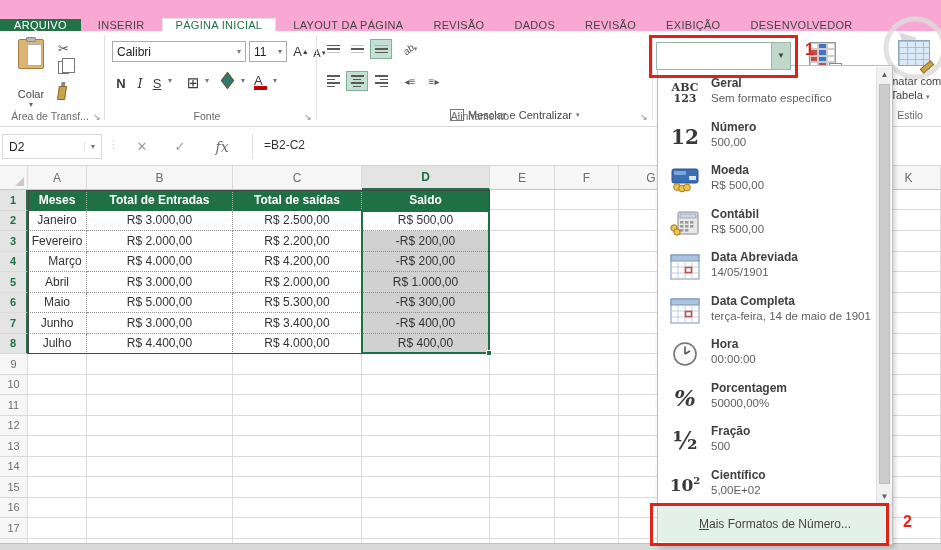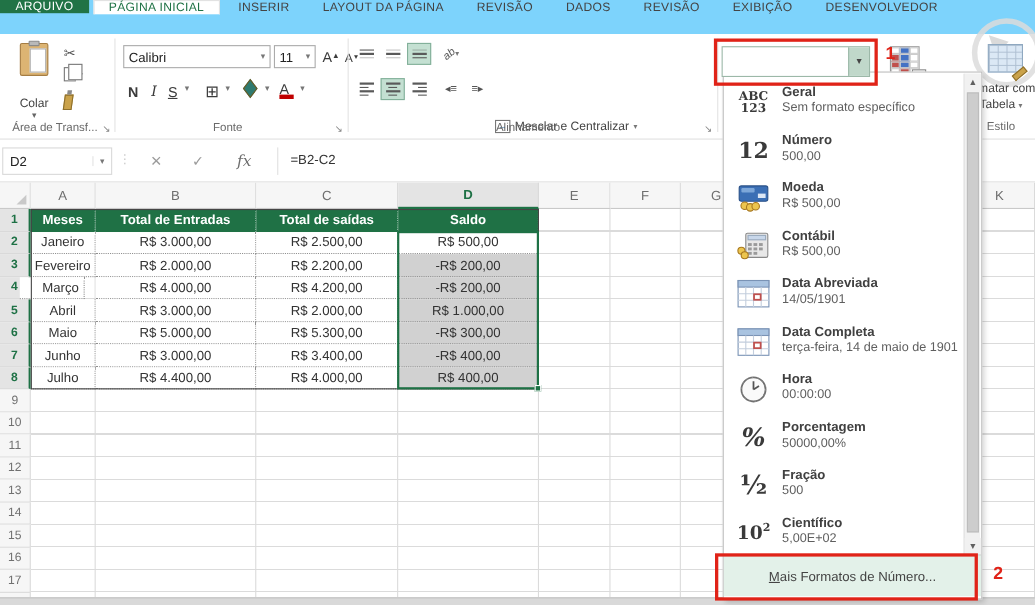--- a/index.html
+++ b/index.html
@@ -1,21 +1,21 @@
 <!DOCTYPE html>
 <html><head>
 <meta charset="utf-8">
 <style>
   * { margin:0; padding:0; box-sizing:border-box; }
   html,body { width:941px; height:550px; }
   body { font-family:"Liberation Sans", sans-serif; background:#fff; position:relative; overflow:hidden; }
   #stage { position:absolute; inset:0; width:941px; height:550px; background:#fff; overflow:hidden; }
 
   
-  #tabbar { position:absolute; left:0; top:0; width:941px; height:31px; background:#7dd3fc; display:flex; align-items:flex-start; }
+  #tabbar { position:absolute; left:0; top:0; width:941px; height:31px; background:#f9a8d4; display:flex; align-items:flex-end; }
   .tab-file { background:#217346; color:#fff; font-size:11px; display:flex; align-items:center; padding:0 14px; letter-spacing:.3px; }
   .tab { color:#444; font-size:11px; display:flex; align-items:center; padding:0 13px; margin-left:4px; letter-spacing:.3px; }
   .tab.active { color:#217346; background:#fff; border:1px solid #e2e2e2; border-bottom:none; }
 
   
   #ribbon { position:absolute; left:0; top:31px; width:941px; height:96px; background:#fff; border-bottom:1px solid #d9d9d9; }
   .gsep { position:absolute; top:4px; bottom:6px; width:1px; background:#e3e3e3; }
   .group-label { position:absolute; bottom:4px; font-size:10.5px; color:#6a6a6a; text-align:center; }
   .launcher { position:absolute; bottom:4px; font-size:9px; color:#8a8a8a; }
 
@@ -124,22 +124,22 @@
   .style-group { position:absolute; z-index:10; }
 </style>
 </head>
 <body>
 
 <div id="stage">
 
   <div id="tabbar">
     <div class="tab-file">ARQUIVO</div>
     <div id="tabs" style="display:flex;">
+        <div class="tab">INSERIR</div>
         <div class="tab active">PÁGINA INICIAL</div>
-        <div class="tab">INSERIR</div>
         <div class="tab">LAYOUT DA PÁGINA</div>
         <div class="tab">REVISÃO</div>
         <div class="tab">DADOS</div>
         <div class="tab">REVISÃO</div>
         <div class="tab">EXIBIÇÃO</div>
         <div class="tab">DESENVOLVEDOR</div>
       </div>
   </div>
 
   <svg id="watermark" width="80" height="80" viewBox="0 0 80 80">
@@ -377,21 +377,21 @@
         <div class="th" style="left: 233px; width: 129px; top: 24px; height: 20.5px;">Total de saídas</div>
         <div class="th" style="left: 362px; width: 128px; top: 24px; height: 20.5px;">Saldo</div>
         <div class="td" style="left: 28px; width: 59px; top: 44.5px; height: 20.5px;">Janeiro</div>
         <div class="td" style="left: 87px; width: 146px; top: 44.5px; height: 20.5px;">R$ 3.000,00</div>
         <div class="td" style="left: 233px; width: 129px; top: 44.5px; height: 20.5px;">R$ 2.500,00</div>
         <div class="td" style="left: 362px; width: 128px; top: 44.5px; height: 20.5px;">R$ 500,00</div>
         <div class="td" style="left: 28px; width: 59px; top: 65px; height: 20.5px;">Fevereiro</div>
         <div class="td" style="left: 87px; width: 146px; top: 65px; height: 20.5px;">R$ 2.000,00</div>
         <div class="td" style="left: 233px; width: 129px; top: 65px; height: 20.5px;">R$ 2.200,00</div>
         <div class="td sel" style="left: 362px; width: 128px; top: 65px; height: 20.5px;">-R$ 200,00</div>
-        <div class="td" style="left: 18px; width: 59px; top: 85.5px; height: 20.5px; padding-left: 16px;">Março</div>
+        <div class="td" style="left: 28px; width: 59px; top: 85.5px; height: 20.5px; padding-left: 16px;">Março</div>
         <div class="td" style="left: 87px; width: 146px; top: 85.5px; height: 20.5px;">R$ 4.000,00</div>
         <div class="td" style="left: 233px; width: 129px; top: 85.5px; height: 20.5px;">R$ 4.200,00</div>
         <div class="td sel" style="left: 362px; width: 128px; top: 85.5px; height: 20.5px;">-R$ 200,00</div>
         <div class="td" style="left: 28px; width: 59px; top: 106px; height: 20.5px;">Abril</div>
         <div class="td" style="left: 87px; width: 146px; top: 106px; height: 20.5px;">R$ 3.000,00</div>
         <div class="td" style="left: 233px; width: 129px; top: 106px; height: 20.5px;">R$ 2.000,00</div>
         <div class="td sel" style="left: 362px; width: 128px; top: 106px; height: 20.5px;">R$ 1.000,00</div>
         <div class="td" style="left: 28px; width: 59px; top: 126.5px; height: 20.5px;">Maio</div>
         <div class="td" style="left: 87px; width: 146px; top: 126.5px; height: 20.5px;">R$ 5.000,00</div>
         <div class="td" style="left: 233px; width: 129px; top: 126.5px; height: 20.5px;">R$ 5.300,00</div>

